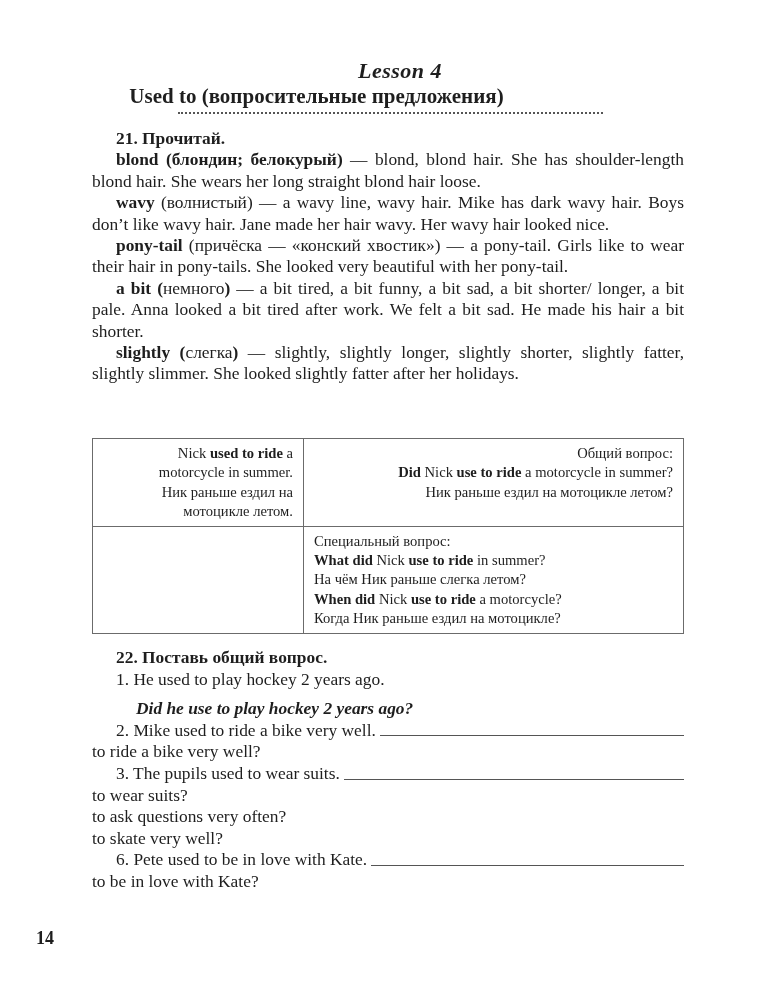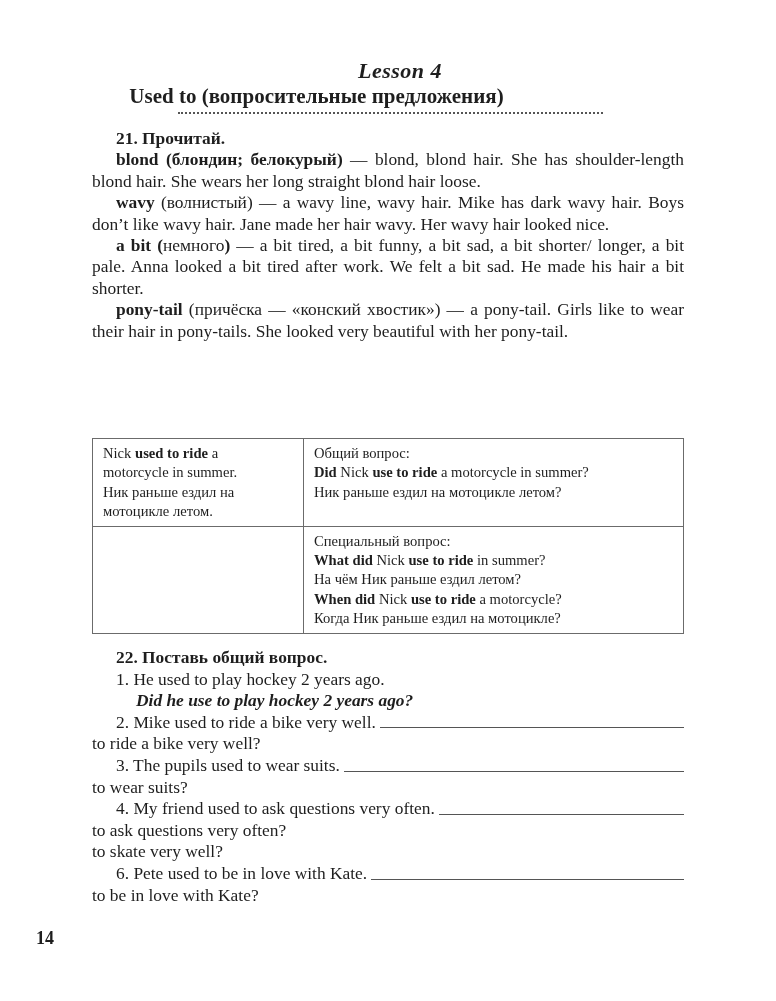--- a/index.html
+++ b/index.html
@@ -24,31 +24,31 @@
     border-top: 2px dotted #555;
   }
   .text-block {
     position: absolute; left: 92px; width: 592px;
     font-family: "Liberation Serif", serif; font-size: 17.4px; line-height: 21.4px;
     text-align: justify;
   }
   .text-block p { margin: 0; text-indent: 24px; }
   .ex-head { font-weight: bold; }
   .b { font-weight: bold; }
-  .bi { font-weight: bold; font-style: italic; }
+  .bi { font-weight: bold; font-style: italic; margin-top: 8px; }
   .grammar-table {
     position: absolute; left: 92px; top: 438px; width: 592px;
     border-collapse: collapse;
     font-family: "Liberation Serif", serif; font-size: 14.6px; line-height: 19.4px;
   }
   .grammar-table td {
     border: 1.5px solid #6b6b6b; vertical-align: top; padding: 5px 10px 4px 10px;
   }
   .grammar-table td.left { width: 190px; }
-  .grammar-table tr.r1 td { height: 76px; }
+  .grammar-table tr.r1 td { height: 76px; text-align: right; }
   .grammar-table tr.r2 td { height: 94px; }
   .line { display: block; }
   .page-number {
     position: absolute; top: 928px; left: 0; width: 776px; text-align: left;
     font-family: "Liberation Serif", serif; font-weight: bold; font-size: 18px; margin-left: 36px;
   }
   .ex22 {
     position: absolute; left: 92px; top: 647px; width: 592px;
     font-family: "Liberation Serif", serif; font-size: 17.4px; line-height: 21.6px;
   }
@@ -63,22 +63,23 @@
 <div class="page">
 
   <div class="lesson-title">Lesson 4</div>
   <div class="lesson-subtitle">Used to (вопросительные предложения)</div>
   <div class="dotted-rule"></div>
 
   <div class="text-block" style="top:128px;">
     <p class="ex-head">21. Прочитай.</p>
     <p><span class="b">blond (блондин; белокурый)</span><span> — blond, blond hair. She has shoulder-length blond hair. She wears her long straight blond hair loose.</span></p>
     <p><span class="b">wavy</span><span> (волнистый) — a wavy line, wavy hair. Mike has dark wavy hair. Boys don’t like wavy hair. Jane made her hair wavy. Her wavy hair looked nice.</span></p>
+    <p><span class="b">pony-tail</span><span> (причёска — «конский хвостик») — a pony-tail. Girls like to wear their hair in pony-tails. She looked very beautiful with her pony-tail.</span></p>
     <p><span class="b">a bit (</span><span>немного</span><span class="b">)</span><span> — a bit tired, a bit funny, a bit sad, a bit shorter/ longer, a bit pale. Anna looked a bit tired after work. We felt a bit sad. He made his hair a bit shorter.</span></p>
-    <p><span class="b">pony-tail</span><span> (причёска — «конский хвостик») — a pony-tail. Girls like to wear their hair in pony-tails. She looked very beautiful with her pony-tail.</span></p>
+    <p><span class="b">slightly (</span><span>слегка</span><span class="b">)</span><span> — slightly, slightly longer, slightly shorter, slightly fatter, slightly slimmer. She looked slightly fatter after her holidays.</span></p>
   </div>
 
   <table class="grammar-table">
     <tbody>
         <tr class="r1">
       <td class="left">
         <span class="line"><span>Nick </span><span class="b">used to ride</span><span> a</span></span>
         <span class="line">motorcycle in summer.</span>
         <span class="line">Ник раньше ездил на</span>
         <span class="line">мотоцикле летом.</span>
@@ -87,21 +88,21 @@
         <span class="line">Общий вопрос:</span>
         <span class="line"><span class="b">Did</span><span> Nick </span><span class="b">use to ride</span><span> a motorcycle in summer?</span></span>
         <span class="line">Ник раньше ездил на мотоцикле летом?</span>
       </td>
     </tr>
     <tr class="r2">
       <td class="left"></td>
       <td>
         <span class="line">Специальный вопрос:</span>
         <span class="line"><span class="b">What did</span><span> Nick </span><span class="b">use to ride</span><span> in summer?</span></span>
-        <span class="line">На чём Ник раньше ездил летом?</span>
+        <span class="line">На чём Ник раньше слегка летом?</span>
         <span class="line"><span class="b">When did</span><span> Nick </span><span class="b">use to ride</span><span> a motorcycle?</span></span>
         <span class="line">Когда Ник раньше ездил на мотоцикле?</span>
       </td>
     </tr>
   </tbody>
     </table>
 
   <div class="ex22">
     <div class="row indent ex-head">22. Поставь общий вопрос.</div>
     <div class="row indent">1. He used to play hockey 2 years ago.</div>
@@ -112,24 +113,20 @@
         <span class="fill"></span>
       </div>
     <div class="row">to ride a bike very well?</div>
 
     <div class="row indent">
         <span>3. The pupils used to wear suits. </span>
         <span class="fill"></span>
       </div>
     <div class="row">to wear suits?</div>
 
-    <div class="row indent">
-        <span>4. My friend used to ask questions very often. </span>
-        <span class="fill"></span>
-      </div>
     <div class="row">to ask questions very often?</div>
 
     <div class="row">to skate very well?</div>
 
     <div class="row indent">
         <span>6. Pete used to be in love with Kate.</span>
         <span class="fill"></span>
       </div>
     <div class="row">to be in love with Kate?</div>
   </div>

